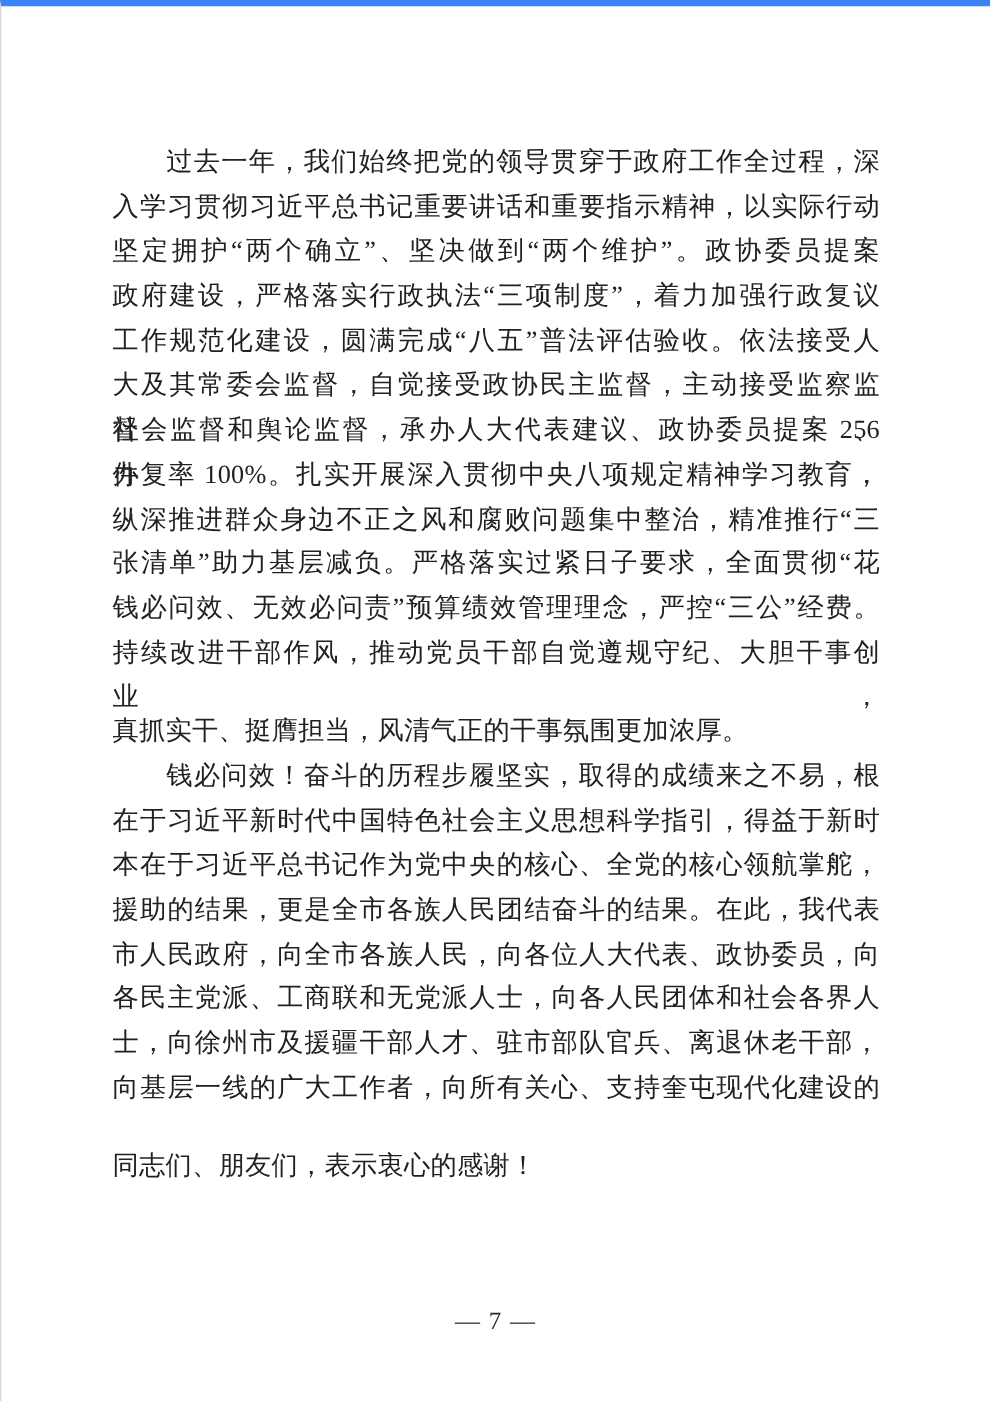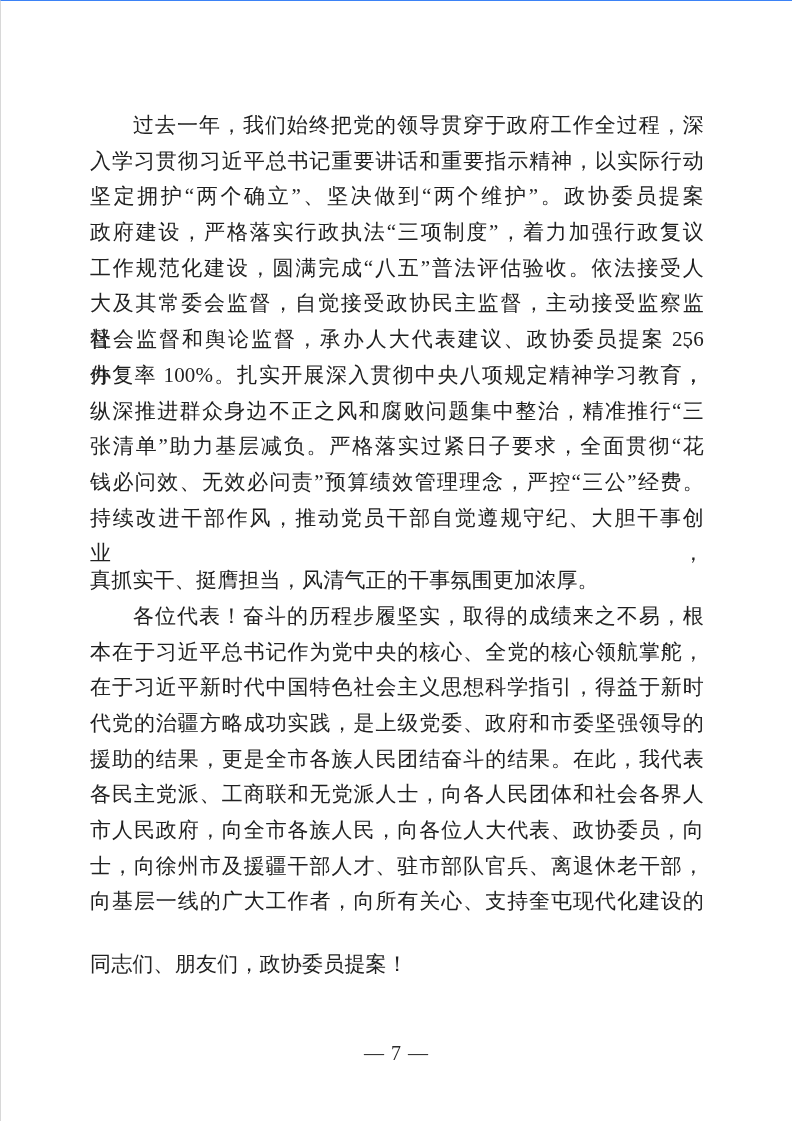--- a/index.html
+++ b/index.html
@@ -14,21 +14,21 @@
     font-family: "Liberation Serif", "DejaVu Serif", serif;
     overflow: hidden;
   }
   .page {
     position: absolute;
     left: 0;
     top: 0;
     width: 792px;
     height: 1121px;
     background: #ffffff;
-    border-top: 1px solid #3b82f6;   
+    border-top: 5px solid #3b82f6;   
     border-left: 1px solid #d8d8d8;  
     box-sizing: border-box;
   }
   .text-body {
     position: absolute;
     left: 89px;
     top: 107px;
     width: 614px;
     font-size: 21px;
     line-height: 35.7px;
@@ -78,26 +78,25 @@
         <div class="line">大及其常委会监督，自觉接受政协民主监督，主动接受监察监督、</div>
         <div class="line">社会监督和舆论监督，承办人大代表建议、政协委员提案 256 件，</div>
         <div class="line">办复率 100%。扎实开展深入贯彻中央八项规定精神学习教育，</div>
         <div class="line">纵深推进群众身边不正之风和腐败问题集中整治，精准推行“三</div>
         <div class="line">张清单”助力基层减负。严格落实过紧日子要求，全面贯彻“花</div>
         <div class="line">钱必问效、无效必问责”预算绩效管理理念，严控“三公”经费。</div>
         <div class="line">持续改进干部作风，推动党员干部自觉遵规守纪、大胆干事创业，</div>
         <div class="line para-last">真抓实干、挺膺担当，风清气正的干事氛围更加浓厚。</div>
       </div>
       <div class="paragraph">
-        <div class="line para-first">各位代表！奋斗的历程步履坚实，取得的成绩来之不易，根</div>
+        <div class="line para-first">钱必问效！奋斗的历程步履坚实，取得的成绩来之不易，根</div>
+        <div class="line">在于习近平新时代中国特色社会主义思想科学指引，得益于新时</div>
         <div class="line">本在于习近平总书记作为党中央的核心、全党的核心领航掌舵，</div>
-        <div class="line">在于习近平新时代中国特色社会主义思想科学指引，得益于新时</div>
-        <div class="line">代党的治疆方略成功实践，是上级党委、政府和市委坚强领导的</div>
         <div class="line">援助的结果，更是全市各族人民团结奋斗的结果。在此，我代表</div>
+        <div class="line">市人民政府，向全市各族人民，向各位人大代表、政协委员，向</div>
         <div class="line">各民主党派、工商联和无党派人士，向各人民团体和社会各界人</div>
-        <div class="line">市人民政府，向全市各族人民，向各位人大代表、政协委员，向</div>
         <div class="line">士，向徐州市及援疆干部人才、驻市部队官兵、离退休老干部，</div>
         <div class="line">向基层一线的广大工作者，向所有关心、支持奎屯现代化建设的</div>
-        <div class="line para-last">同志们、朋友们，政协委员提案！</div>
+        <div class="line para-last">同志们、朋友们，表示衷心的感谢！</div>
       </div>
     </div>
   <div class="page-number">— 7 —</div>
 </div>
 
 </body></html>

